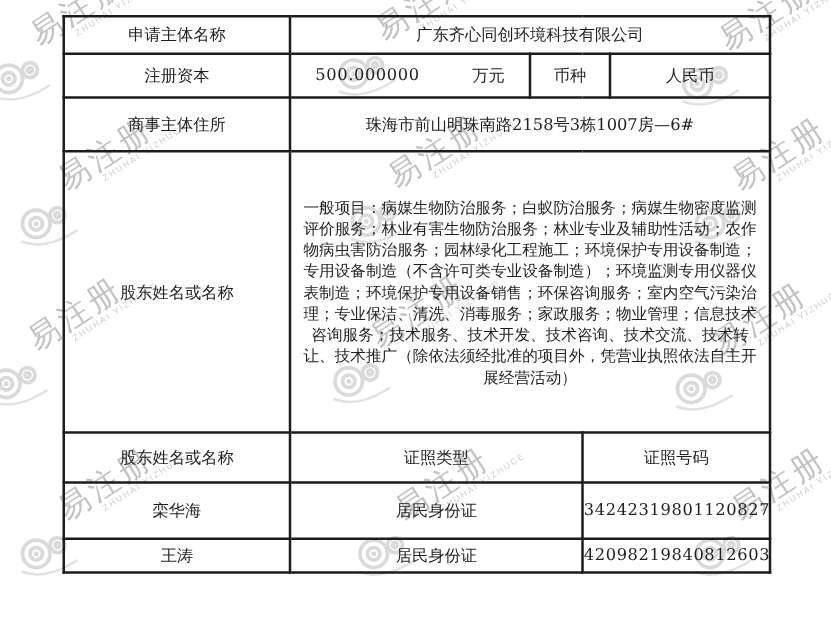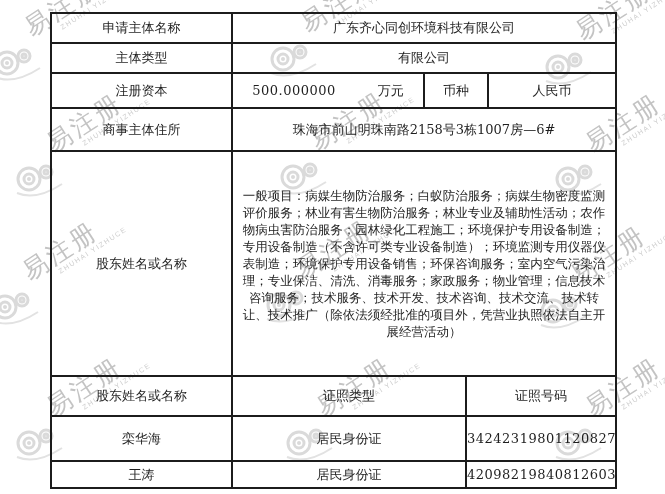--- a/index.html
+++ b/index.html
@@ -277,24 +277,20 @@
         <col style="width:192px">
         <col style="width:42px">
         <col style="width:22px">
         <col style="width:128px">
     </colgroup>
     <tbody>
       <tr style="height:30px;">
         <td>申请主体名称</td>
         <td colspan="4">广东齐心同创环境科技有限公司</td>
       </tr>
-      <tr style="height:30px;">
-        <td>主体类型</td>
-        <td colspan="4">有限公司</td>
-      </tr>
       <tr style="height:35px;">
         <td>注册资本</td>
         <td>
           <div class="amount-flex">
             <span class="num">500.000000</span>
             <span>万元</span>
           </div>
         </td>
         <td colspan="2">币种</td>
         <td>人民币</td>

